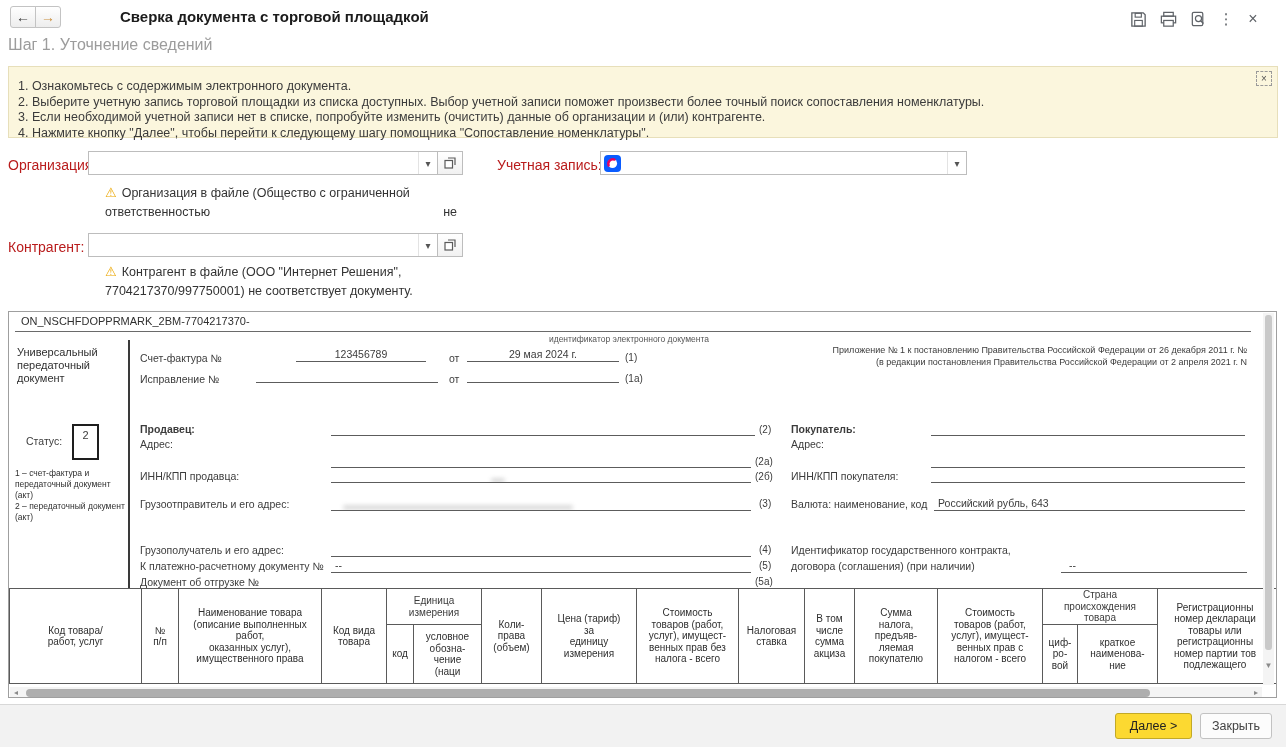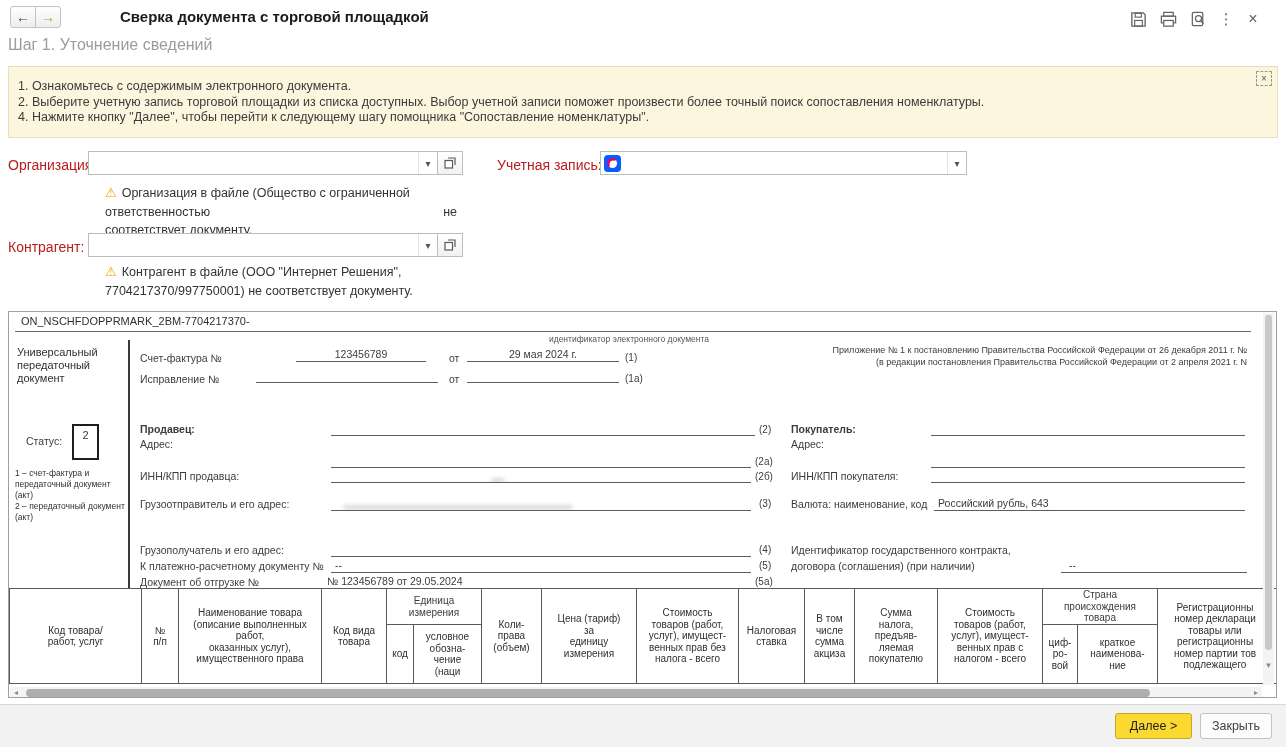--- a/index.html
+++ b/index.html
@@ -92,20 +92,21 @@
   </div>
 <div class="hicon" style="left:1242px;font-size:16px">
     <span>×</span>
   </div>
 
 <div class="step">Шаг 1. Уточнение сведений</div>
 
 <div class="infobox">
   <div class="ln">1. Ознакомьтесь с содержимым электронного документа.</div>
   <div class="ln">2. Выберите учетную запись торговой площадки из списка доступных. Выбор учетной записи поможет произвести более точный поиск сопоставления номенклатуры.</div>
+  <div class="ln">3. Если необходимой учетной записи нет в списке, попробуйте изменить (очистить) данные об организации и (или) контрагенте.</div>
   <div class="ln">4. Нажмите кнопку "Далее", чтобы перейти к следующему шагу помощника "Сопоставление номенклатуры".</div>
   <div class="ib-close">
       <span>×</span>
     </div>
 </div>
 
 <div class="flabel" style="left:8px;top:157px">Организация:</div>
 <div class="inp" style="left:88px;top:151px;width:350px">
   <div class="val"></div>
   <div class="dd">
@@ -133,21 +134,20 @@
       <span>▾</span>
     </div>
 </div>
 
 <div class="warn" style="left:105px;top:184px;width:352px">
   <div><span class="w-ico">⚠</span><span>Организация в файле (Общество с ограниченной</span></div>
   <div class="w-row">
       <span>ответственностью</span>
       <span>не</span>
     </div>
-  <div>соответствует документу.</div>
 </div>
 
 <div class="flabel" style="left:8px;top:239px">Контрагент:</div>
 <div class="inp" style="left:88px;top:233px;width:350px">
   <div class="val"></div>
   <div class="dd">
       <span>▾</span>
     </div>
 </div>
 <div class="openbtn" style="left:437px;top:233px">
@@ -234,21 +234,20 @@
   <div class="ref" style="left:750px;top:232px">(4)</div>
   <div class="dlbl" style="left:782px;top:232px">Идентификатор государственного контракта,</div>
 
   <div class="dlbl" style="left:131px;top:248px">К платежно-расчетному документу №</div>
   <div class="ucell" style="left:322px;top:247px;width:420px;padding-left:4px">--</div>
   <div class="ref" style="left:750px;top:248px">(5)</div>
   <div class="dlbl" style="left:782px;top:248px">договора (соглашения) (при наличии)</div>
   <div class="ucell" style="left:1052px;top:247px;width:186px;padding-left:8px">--</div>
 
   <div class="dlbl" style="left:131px;top:264px">Документ об отгрузке №</div>
-  <div class="ucell" style="left:310px;top:263px;width:432px;padding-left:8px">№ 123456789 от 29.05.2024</div>
   <div class="ref" style="left:746px;top:264px">(5а)</div>
 
   <div class="tbl">
     <div class="tc" style="width:132px">Код товара/
 работ, услуг</div>
     <div class="tc" style="width:37px">№
 п/п</div>
     <div class="tc" style="width:143px">Наименование товара
 (описание выполненных работ,
 оказанных услуг),

